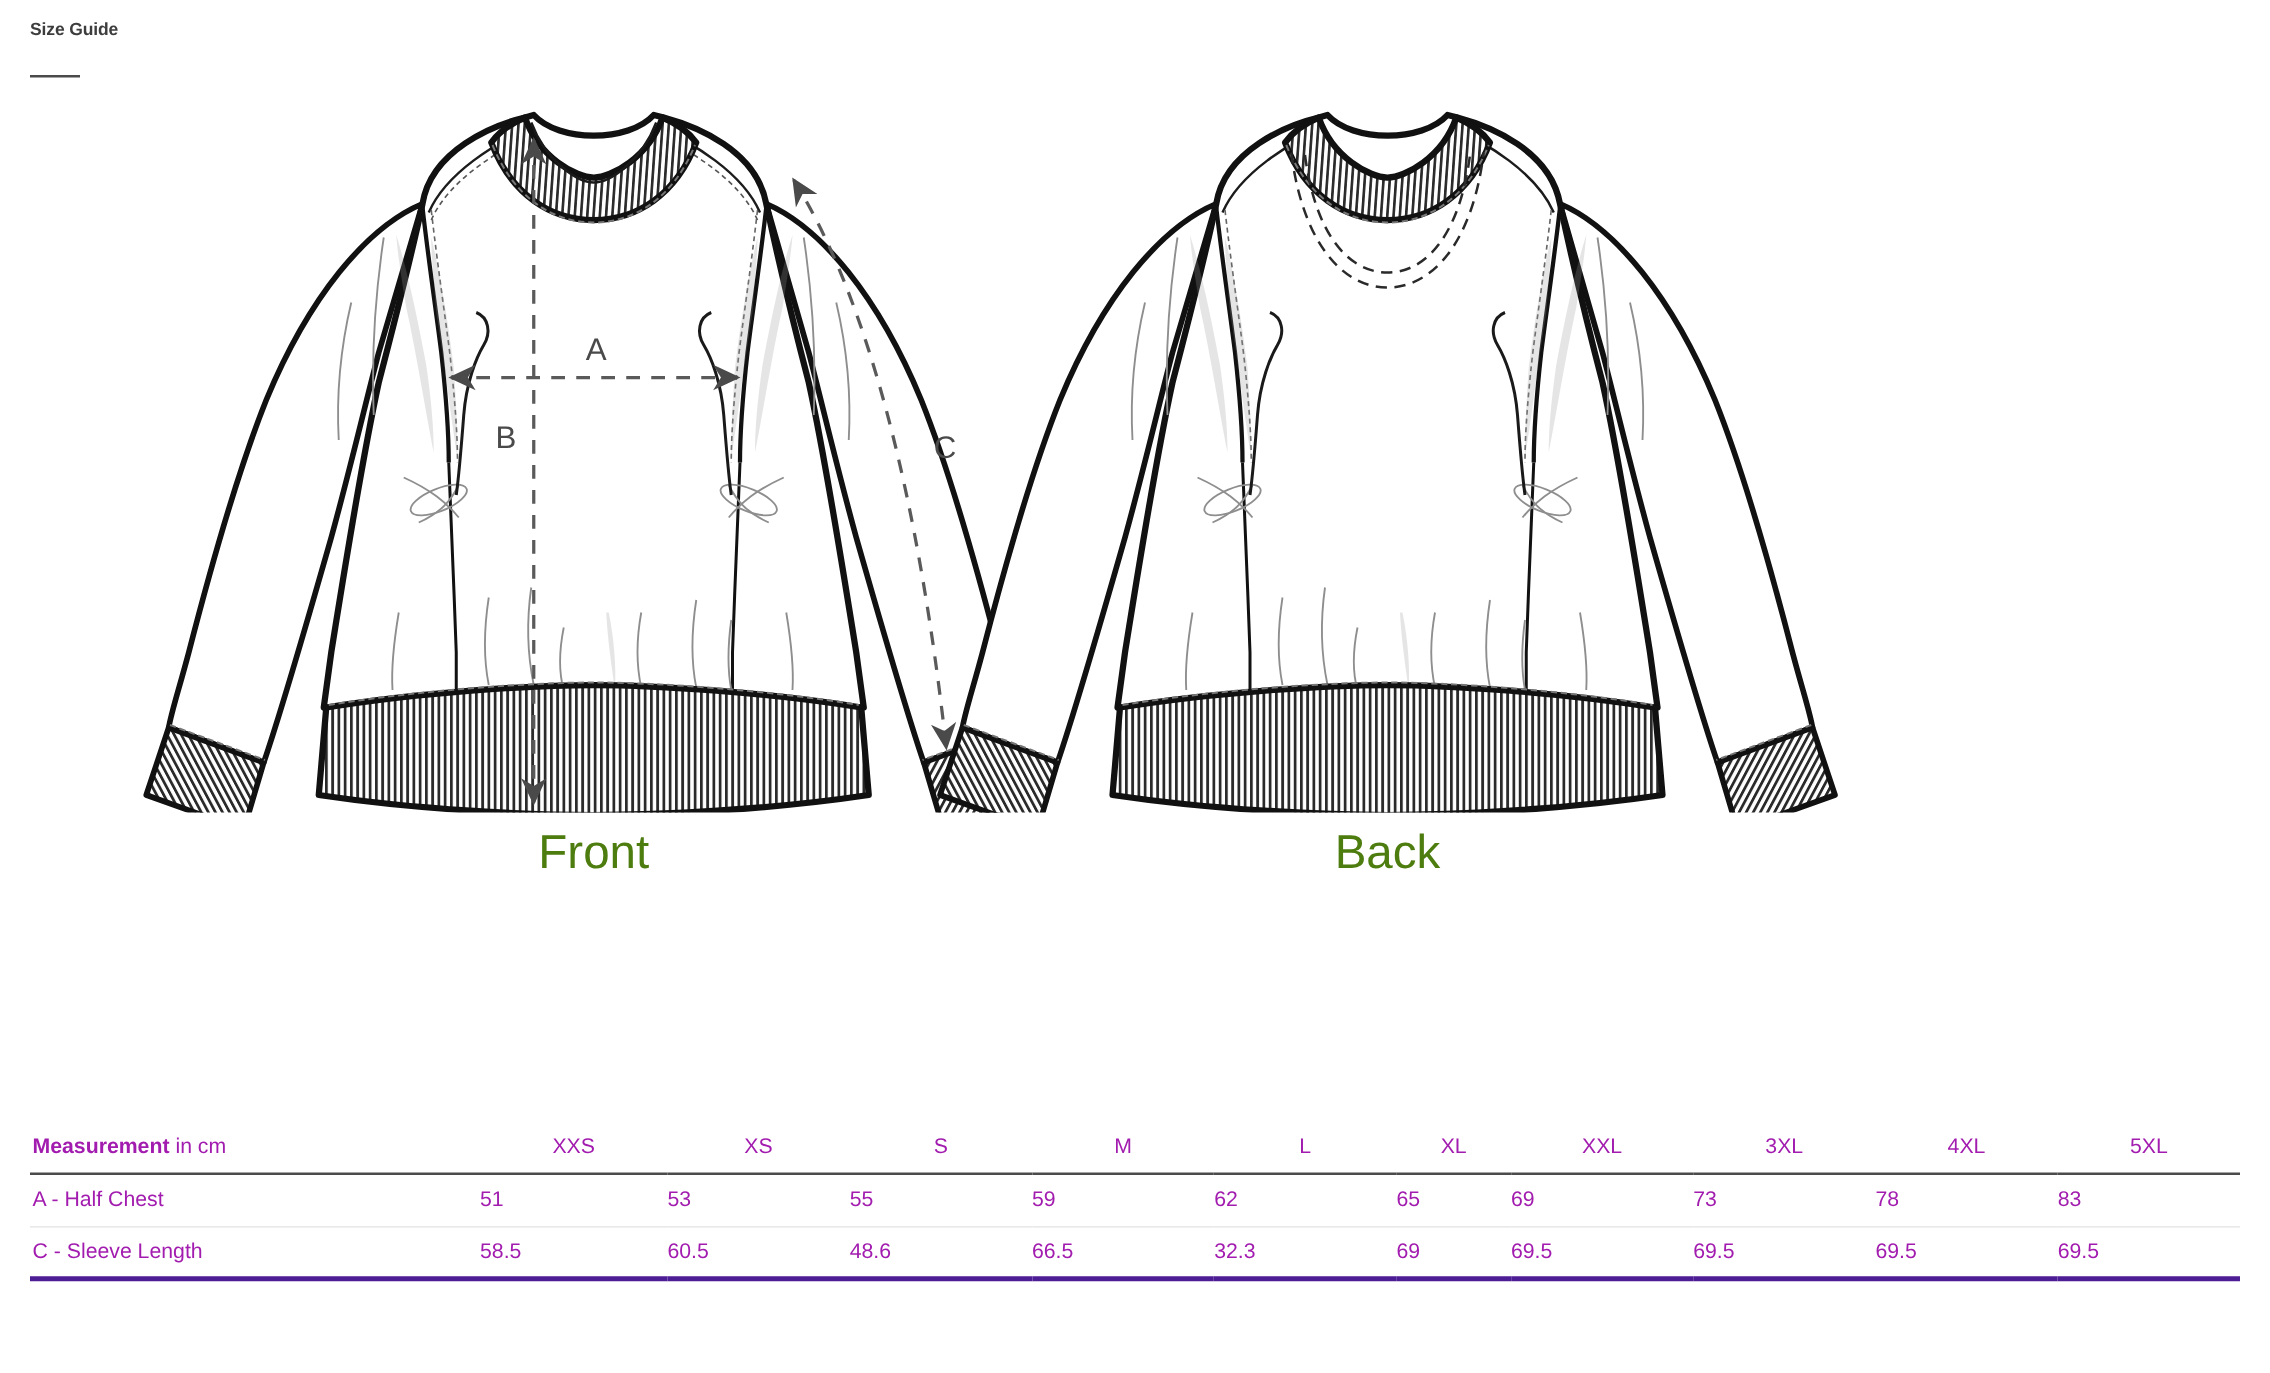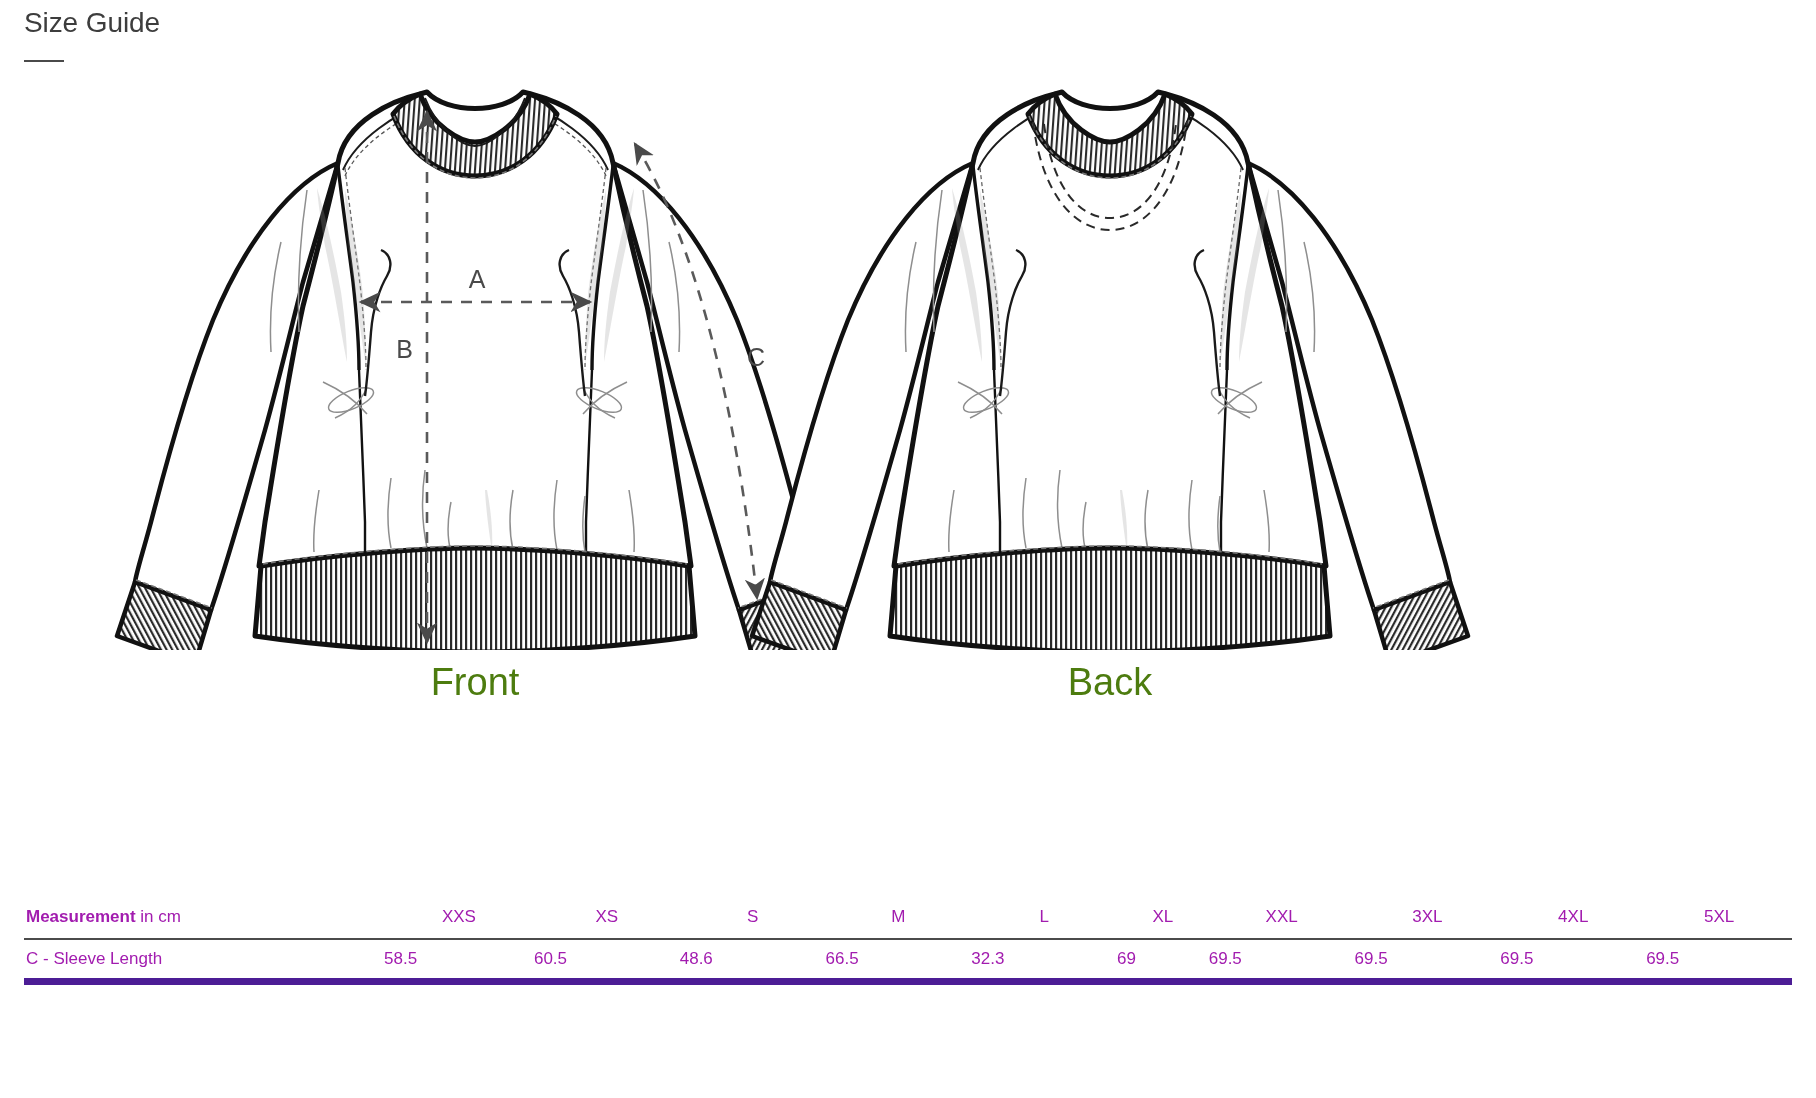--- a/index.html
+++ b/index.html
@@ -18,22 +18,22 @@
     position: relative;
   }
 
   
   .page-header {
     position: absolute;
     left: 24px;
     top: 8px;
   }
   .page-title {
-    font-size: 28px;
-    font-weight: normal;
+    font-size: 14px;
+    font-weight: bold;
     color: #3d3d3d;
     letter-spacing: -0.1px;
     margin: 0;
     line-height: 30px;
   }
   .title-rule {
     width: 40px;
     height: 2px;
     background: #4a4a4a;
     margin-top: 22px;
@@ -99,21 +99,21 @@
   }
   table.size-table th.measurement-head {
     font-size: 17px;
   }
   .meas-strong { font-weight: bold; }
   .meas-unit   { font-weight: normal; }
 
   thead tr { height: 44px; }
   thead th { border-bottom: 2px solid #4b4b4b; }
   tbody td { border-bottom: 1px solid #e2e2e2; }
-  tbody tr:last-child td { border-bottom: 7px solid #4c1d95; }
+  tbody tr:last-child td { border-bottom: 4px solid #4c1d95; }
 
   
   .dim-label {
     font-family: "Liberation Sans", sans-serif;
     font-size: 25px;
     fill: #4a4a4a;
   }
 </style>
 </head>
 <body>
@@ -375,20 +375,33 @@
         <th>L</th>
         <th>XL</th>
         <th>XXL</th>
         <th>3XL</th>
         <th>4XL</th>
         <th>5XL</th>
       </tr>
     </thead>
     <tbody>
       <tr>
+        <td class="row-label">A - Half Chest</td>
+        <td>51</td>
+        <td>53</td>
+        <td>55</td>
+        <td>59</td>
+        <td>62</td>
+        <td>65</td>
+        <td>69</td>
+        <td>73</td>
+        <td>78</td>
+        <td>83</td>
+      </tr>
+      <tr>
         <td class="row-label">C - Sleeve Length</td>
         <td>58.5</td>
         <td>60.5</td>
         <td>48.6</td>
         <td>66.5</td>
         <td>32.3</td>
         <td>69</td>
         <td>69.5</td>
         <td>69.5</td>
         <td>69.5</td>

